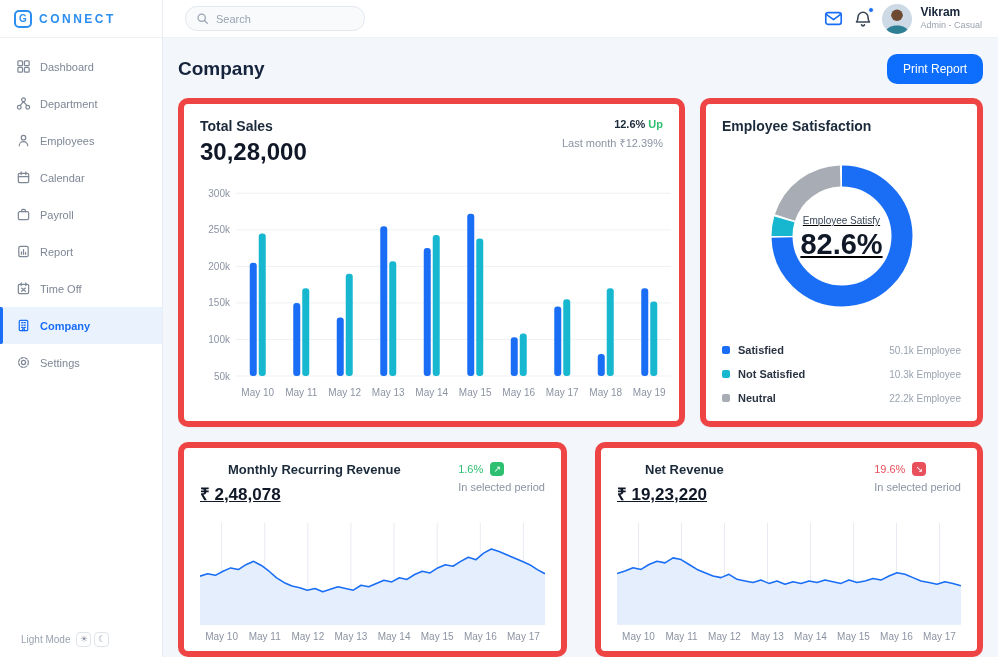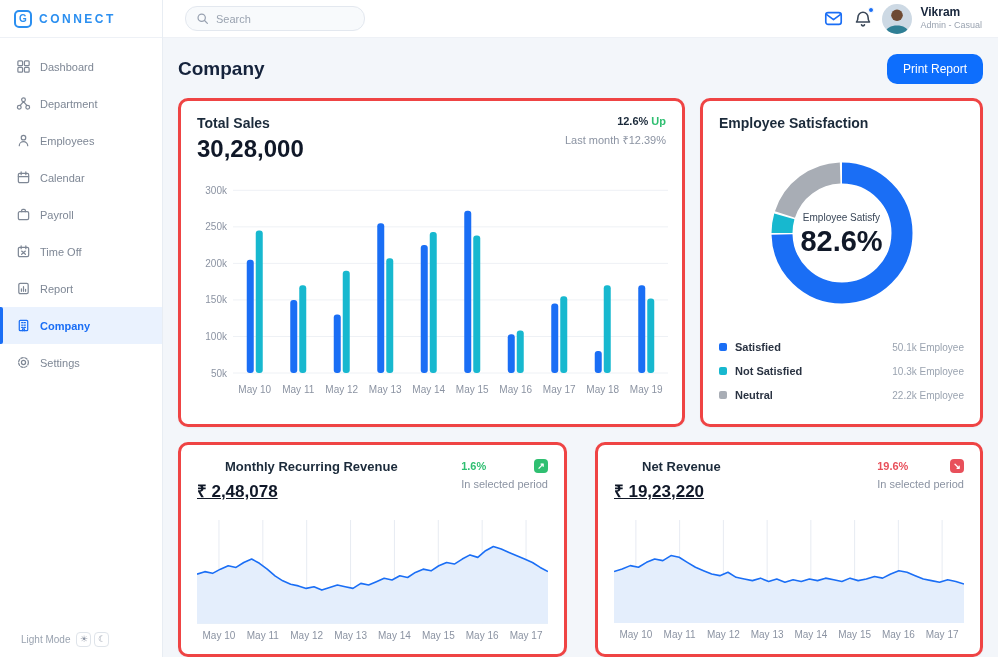--- a/index.html
+++ b/index.html
@@ -34,50 +34,50 @@
   .user-role { font-size:9px; color:#9aa3b0; }
 
   
   .main { grid-row:2; grid-column:2; padding:16px 15px; overflow:hidden; }
   .page-head { display:flex; align-items:center; justify-content:space-between; }
   .page-title { font-size:19px; font-weight:bold; color:#15233c; }
   .print-btn { background:#0d6efd; color:#fff; border:none; border-radius:10px; font-size:12px; font-weight:normal; padding:8px 16px; cursor:pointer; font-family:"Liberation Sans",sans-serif; }
 
   .row1 { display:grid; grid-template-columns:507px 1fr; gap:15px; margin-top:14px; }
   .row2 { display:grid; grid-template-columns:389px 1fr; gap:28px; margin-top:15px; }
-  .card { background:#fff; border:3px solid #ef4444; border-radius:10px; box-shadow:0 1px 2px rgba(16,24,40,.04); padding:14px 16px; }
+  .card { background:#fff; border:6px solid #ef4444; border-radius:10px; box-shadow:0 1px 2px rgba(16,24,40,.04); padding:14px 16px; }
   .card.tall { height:329px; overflow:hidden; }
   .card.short { height:215px; overflow:hidden; }
 
   .ts-head { display:flex; justify-content:space-between; align-items:flex-start; }
   .card-title { font-size:14px; font-weight:bold; color:#1b2a3a; }
   .big-value { font-size:24px; font-weight:bold; color:#101828; margin-top:4px; }
   .ts-right { text-align:right; }
   .ts-change { font-size:11px; font-weight:bold; color:#1b2a3a; }
   .ts-change .up { color:#2fbf71; margin-left:3px; }
   .sub-text { font-size:11px; color:#8b93a2; margin-top:5px; }
 
   .bar-chart-wrap { margin-top:10px; }
   .bar-chart-wrap svg { width:475px; height:auto; display:block; }
 
   .donut-wrap { position:relative; width:176px; margin:14px auto 0 auto; }
-  .donut-center { position:absolute; inset:0; display:flex; flex-direction:column; align-items:center; justify-content:center; gap:2px; }
+  .donut-center { position:absolute; inset:0; display:flex; flex-direction:column; align-items:center; justify-content:center; gap:2px;text-decoration:underline; }
   .donut-label { font-size:10px; color:#3a4758; }
   .donut-value { font-size:29px; font-weight:bold; color:#101828; }
   .legend { margin-top:16px; }
   .legend-row { display:flex; align-items:center; margin-bottom:12px; }
   .legend-swatch { width:8px; height:8px; border-radius:2px; margin-right:8px; }
   .legend-label { font-size:11px; font-weight:bold; color:#2a3342; }
   .legend-value { margin-left:auto; font-size:10px; color:#9aa3b0; }
 
   .mini-head { display:flex; justify-content:space-between; align-items:flex-start; }
   .mini-title { font-size:13px; font-weight:bold; color:#1b2a3a;margin-left:28px; }
   .mini-value { font-size:17px; font-weight:bold; color:#101828; margin-top:5px;text-decoration:underline; }
   .mini-right { text-align:right; }
-  .delta { display:flex; align-items:center; justify-content:space-between; gap:7px; font-size:11px; font-weight:bold; }
+  .delta { display:flex; align-items:center; justify-content:flex-start; gap:7px; font-size:11px; font-weight:normal; }
   .delta.green { color:#2fbf71; }
   .delta.red { color:#e8505b; }
   .delta-badge { width:14px; height:14px; border-radius:4px; color:#fff; font-size:9px; line-height:14px; text-align:center; }
   .delta-badge.green-bg { background:#2fbf71; }
   .delta-badge.red-bg { background:#e8505b; }
 
   .line-chart-wrap { margin-top:14px; }
   .line-chart-wrap svg { width:100%; height:auto; display:block; }
   .x-labels { display:flex; margin-top:6px; }
   .x-labels span { flex:1; text-align:center; font-size:10px; color:#8b93a2; }
@@ -127,31 +127,31 @@
         </div>
         <div class="side-item">
           <svg viewBox="0 0 16 16" fill="none" stroke="currentColor" stroke-width="1.3" stroke-linecap="round" stroke-linejoin="round">
             <rect x="2.5" y="5" width="11" height="8.5" rx="1.5"></rect>
             <path d="M6 5V3.8A1.3 1.3 0 0 1 7.3 2.5h1.4A1.3 1.3 0 0 1 10 3.8V5"></path>
           </svg>
           <span>Payroll</span>
         </div>
         <div class="side-item">
           <svg viewBox="0 0 16 16" fill="none" stroke="currentColor" stroke-width="1.3" stroke-linecap="round" stroke-linejoin="round">
+            <rect x="3" y="2.5" width="10" height="11" rx="1.5"></rect>
+            <path d="M5.8 11V8.5M8 11V6M10.2 11V9"></path>
+          </svg>
+          <span>Report</span>
+        </div>
+        <div class="side-item">
+          <svg viewBox="0 0 16 16" fill="none" stroke="currentColor" stroke-width="1.3" stroke-linecap="round" stroke-linejoin="round">
             <rect x="2.5" y="3.5" width="11" height="10" rx="1.5"></rect>
             <path d="M6 7.5l4 3.5M10 7.5l-4 3.5M5.5 2v3M10.5 2v3"></path>
           </svg>
           <span>Time Off</span>
-        </div>
-        <div class="side-item">
-          <svg viewBox="0 0 16 16" fill="none" stroke="currentColor" stroke-width="1.3" stroke-linecap="round" stroke-linejoin="round">
-            <rect x="3" y="2.5" width="10" height="11" rx="1.5"></rect>
-            <path d="M5.8 11V8.5M8 11V6M10.2 11V9"></path>
-          </svg>
-          <span>Report</span>
         </div>
         <div class="side-item active">
           <svg viewBox="0 0 16 16" fill="none" stroke="currentColor" stroke-width="1.3" stroke-linecap="round" stroke-linejoin="round">
             <rect x="3.5" y="2.5" width="9" height="11" rx="1"></rect>
             <path d="M6 5h1.3M8.7 5h1.3M6 7.5h1.3M8.7 7.5h1.3M6 10h1.3M8.7 10h1.3M7 13.5v-1.8h2v1.8"></path>
           </svg>
           <span>Company</span>
         </div>
         <div class="side-item">
           <svg viewBox="0 0 16 16" fill="none" stroke="currentColor" stroke-width="1.3" stroke-linecap="round" stroke-linejoin="round">

